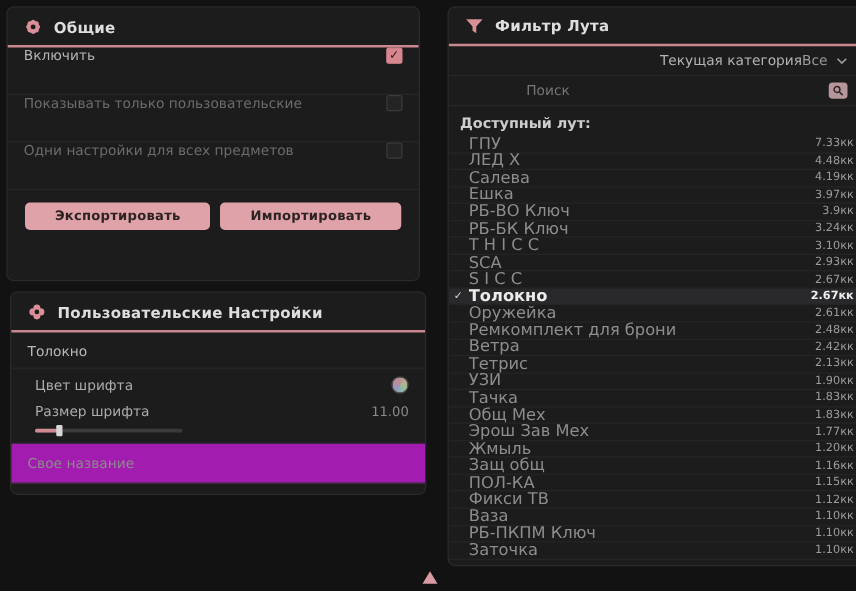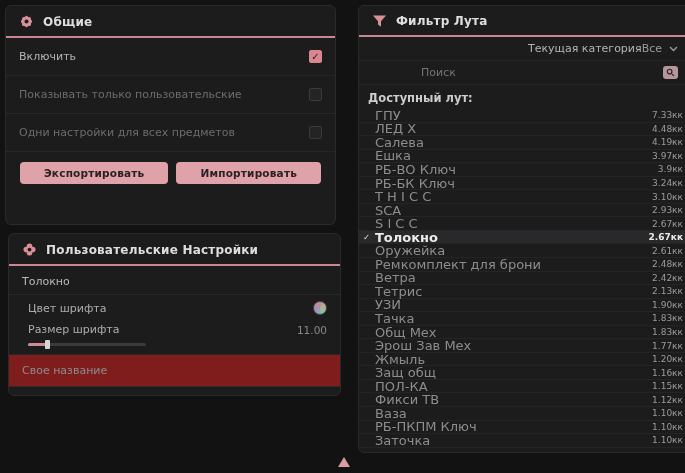--- a/index.html
+++ b/index.html
@@ -6,21 +6,21 @@
     font-family:"DejaVu Sans", sans-serif;-webkit-font-smoothing:antialiased;}
   .stage{position:relative;width:685px;height:473px;}
   .panel{position:absolute;background:#1c1c1d;border:1px solid #2a2a2b;border-radius:6px;box-sizing:border-box;overflow:hidden;}
   .panel-general{left:5px;top:5px;width:331px;height:220px;}
   .panel-custom{left:8px;top:233px;width:333px;height:163px;}
   .panel-loot{left:358px;top:5px;width:334px;height:448px;}
   .phead{display:flex;align-items:center;gap:9px;padding:8px 13px 7px 13px;}
   .phead .ptitle{font-size:12px;font-weight:bold;color:#dedede;letter-spacing:.2px;}
   .accentline{height:2px;background:#c9878f;width:100%;}
   .icon-pink{color:#d98f97;display:inline-flex;}
-  .row{display:flex;align-items:center;justify-content:space-between;height:37px;padding:0 13px;border-bottom:1px solid #272728;}
+  .row{display:flex;justify-content:space-between;height:37px;padding:0 13px;border-bottom:1px solid #272728;}
   .row .lbl{font-size:11px;color:#b4b4b4;}
   .row.disabled .lbl{color:#6c6c6c;}
   .checkbox{width:13px;height:13px;border-radius:2px;background:#242425;border:1px solid #3a3a3b;
     display:inline-flex;align-items:center;justify-content:center;font-size:10px;color:#2e1a1c;box-sizing:border-box;}
   .checkbox.checked{background:#d9878e;border-color:#d9878e;}
   .checkbox.checked::after{content:"✓";font-weight:bold;line-height:1;}
   .ddl{display:flex;align-items:center;gap:7px;color:#9a9a9a;font-size:11px;}
   .chev{display:inline-flex;color:#9a9a9a;}
   .btnrow{display:flex;justify-content:center;gap:8px;padding:10px 0 8px 0;}
   .pinkbtn{background:#dfa2a8;color:#2d2223;border:none;border-radius:4px;font-size:10.5px;
@@ -29,21 +29,21 @@
   .subrow{display:flex;align-items:center;justify-content:space-between;padding:6px 13px 2px 19px;}
   .subrow .lbl{font-size:11px;color:#adadad;}
   .subrow .val{font-size:10.5px;color:#8a8a8a;}
   .colorwheel{width:12px;height:12px;border-radius:50%;
     background:conic-gradient(#b98f8f,#b9ab8f,#a4b98f,#8fb9a9,#8f9fb9,#a58fb9,#b98f9e,#b98f8f);
     border:1px solid #4a4a4a;}
   .sliderwrap{padding:5px 13px 8px 19px;border-bottom:1px solid #272728;}
   .slider{position:relative;width:118px;height:3px;background:#3a3a3b;border-radius:2px;}
   .slider .fill{position:absolute;left:0;top:0;height:3px;width:19px;background:#d08b92;border-radius:2px;}
   .slider .handle{position:absolute;left:17px;top:-3px;width:5px;height:9px;background:#d6d6d6;border-radius:1px;}
-  .custominput{display:block;width:100%;box-sizing:border-box;background:#7f1d1d;border:none;border-bottom:1px solid #2d2d2e;
+  .custominput{display:block;width:100%;box-sizing:border-box;background:#a21caf;border:none;border-bottom:1px solid #2d2d2e;
     color:#cfcfcf;font-size:11px;padding:9px 13px;font-family:inherit;outline:none;}
   .custominput::placeholder{color:#8c8c8c;}
   .delrow{display:flex;justify-content:center;padding:10px 0;}
   .catrow,.searchrow{display:flex;align-items:center;justify-content:flex-end;height:23px;padding:0 13px;border-bottom:1px solid #272728;}
   .catrow .lbl{font-size:11px;color:#b4b4b4;}
   .searchph{font-size:11px;color:#8c8c8c;background:transparent;border:none;outline:none;font-family:inherit;width:240px;}
   .searchbtn{width:15px;height:13px;background:#b5969a;border-radius:3px;display:inline-flex;align-items:center;justify-content:center;color:#2e2325;}
   .listlabel{font-size:11.5px;font-weight:bold;color:#cdcdcd;padding:6px 9px 4px 9px;}
   .lootlist{position:relative;}
   .loot-row{display:flex;align-items:center;height:12.55px;border-bottom:1px solid #242425;padding:0 8px 0 4px;box-sizing:content-box;}

